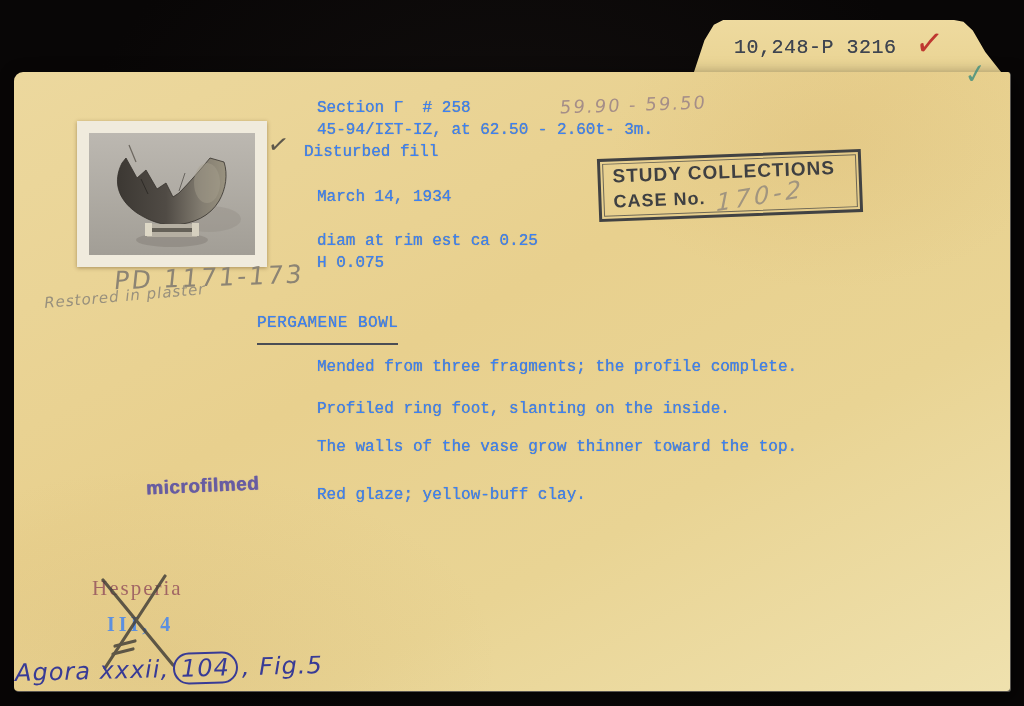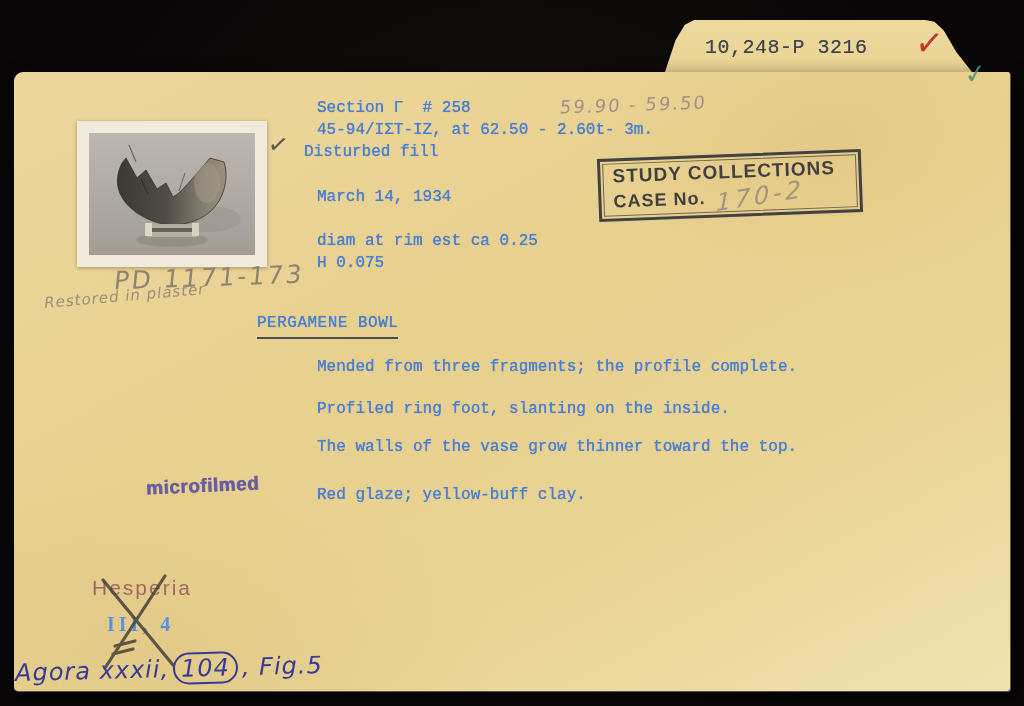--- a/index.html
+++ b/index.html
@@ -12,21 +12,21 @@
   .card-body{
     position:absolute;left:14px;top:72px;width:996px;height:619px;
     border-radius:9px 2px 3px 4px;
     background:
       radial-gradient(ellipse 340px 220px at 82% 12%, rgba(205,165,95,.16), transparent 65%),
       radial-gradient(ellipse 560px 320px at 15% 95%, rgba(190,150,80,.14), transparent 60%),
       linear-gradient(152deg,#ecd89e 0%,#e8d08e 42%,#e9d494 68%,#efe1ae 100%);
     box-shadow:1px 1px 0 rgba(245,240,225,.35), 4px 6px 18px rgba(0,0,0,.65);
   }
   .card-tab{
-    position:absolute;left:663px;top:20px;width:312px;height:58px;
+    position:absolute;left:692px;top:20px;width:312px;height:58px;
     background:linear-gradient(180deg,#eeda9f 0%,#e9d392 100%);
     clip-path:polygon(0% 100%,4% 35%,7% 8%,10% 0%,84% 0%,87% 3%,90% 18%,94% 55%,100% 96%,100% 100%);
   }
   .tab-number{
     position:absolute;left:42px;top:16px;
     font-size:20px;letter-spacing:.5px;color:#3e4450;white-space:pre;
     text-shadow:0 0 .6px rgba(62,68,80,.7);
   }
   .check{position:absolute;font-family:"DejaVu Sans",sans-serif;font-weight:700;}
   .check-red{left:916px;top:24px;font-size:32px;color:#bf3730;transform:rotate(8deg) scaleY(1.15);}
@@ -38,21 +38,21 @@
     border:12px solid #f0ebdd;box-shadow:0 1px 4px rgba(90,60,20,.45);
     background:#b0aca4;
   }
   .photo svg{display:block;}
   
   .type{
     position:absolute;font-size:16px;line-height:22px;color:#3b82f6;white-space:pre;
     text-shadow:0 0 .7px rgba(55,58,68,.65);
   }
   .title{
-    border-bottom:2px solid #4a4d55;padding-bottom:3px;letter-spacing:.5px;
+    border-bottom:2px solid #4a4d55;padding-bottom:9px;letter-spacing:.5px;
   }
   
   .hand{position:absolute;font-family:"DejaVu Sans",sans-serif;white-space:pre;}
   .elevation{left:560px;top:94px;font-size:18px;letter-spacing:2px;color:#a58e88;
     transform:rotate(-2deg) skewX(-8deg);}
   .pd-number{left:114px;top:263px;font-size:25px;letter-spacing:2.5px;color:#8c8474;
     transform:rotate(-2deg) skewX(-8deg);}
   .restored{left:44px;top:287px;font-size:15px;font-style:italic;letter-spacing:1px;color:#98907d;
     transform:rotate(-5deg);}
   .citation{
@@ -82,21 +82,21 @@
     transform:rotate(-7deg) skewX(-10deg);margin-left:10px;vertical-align:-2px;
   }
   .microfilmed{
     position:absolute;left:146px;top:475px;
     font-family:"Liberation Sans",sans-serif;font-weight:700;font-size:19px;letter-spacing:.5px;
     color:#5a50a4;transform:rotate(-2.5deg);opacity:.9;
     text-shadow:.6px 0 0 rgba(90,80,164,.8), 0 0 1px rgba(90,80,164,.5);
   }
   .hesperia{
     position:absolute;left:92px;top:576px;
-    font-family:Liberation Sans, sans-serif;font-size:21px;letter-spacing:2px;color:#96555e;opacity:.85;
+    font-family:Liberation Serif, serif;font-size:21px;letter-spacing:2px;color:#96555e;opacity:.85;
   }
   .hesperia-vol{
     position:absolute;left:107px;top:613px;
     font-family:"Liberation Serif",serif;font-weight:700;font-size:20px;letter-spacing:4px;
     color:#3b82f6;opacity:.8;
   }
   .crossout{position:absolute;left:85px;top:570px;}
 </style>
 </head>
 <body>

